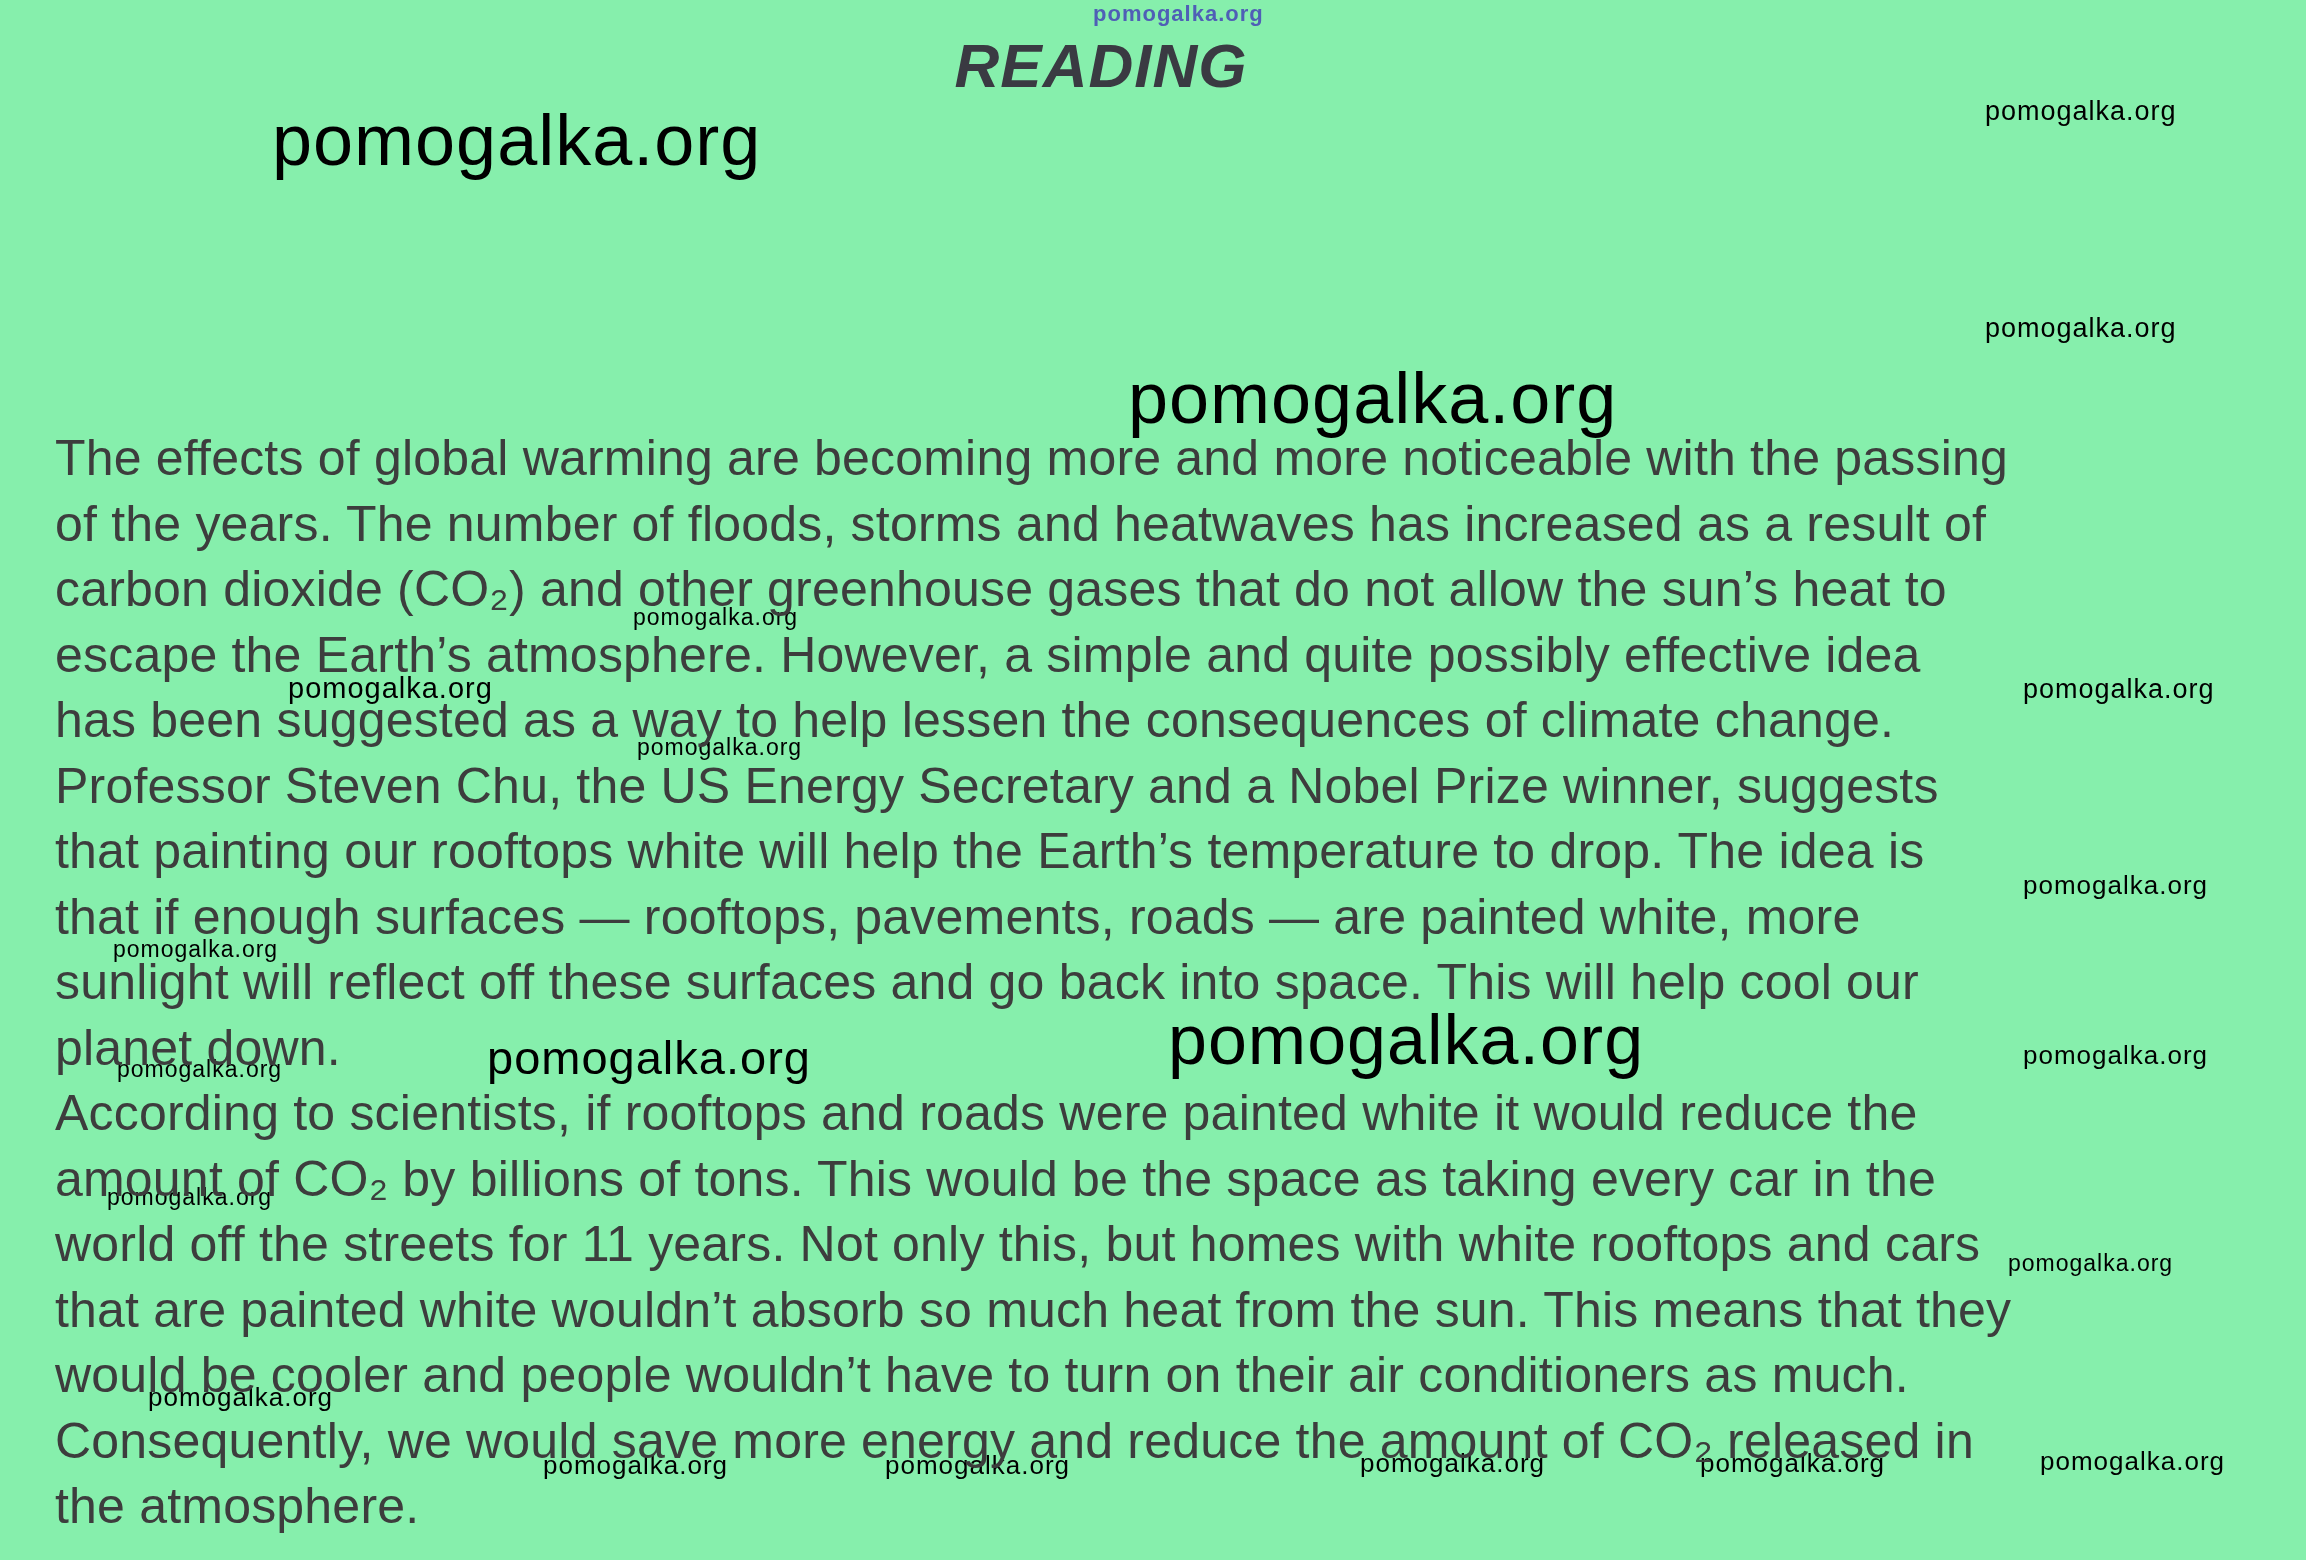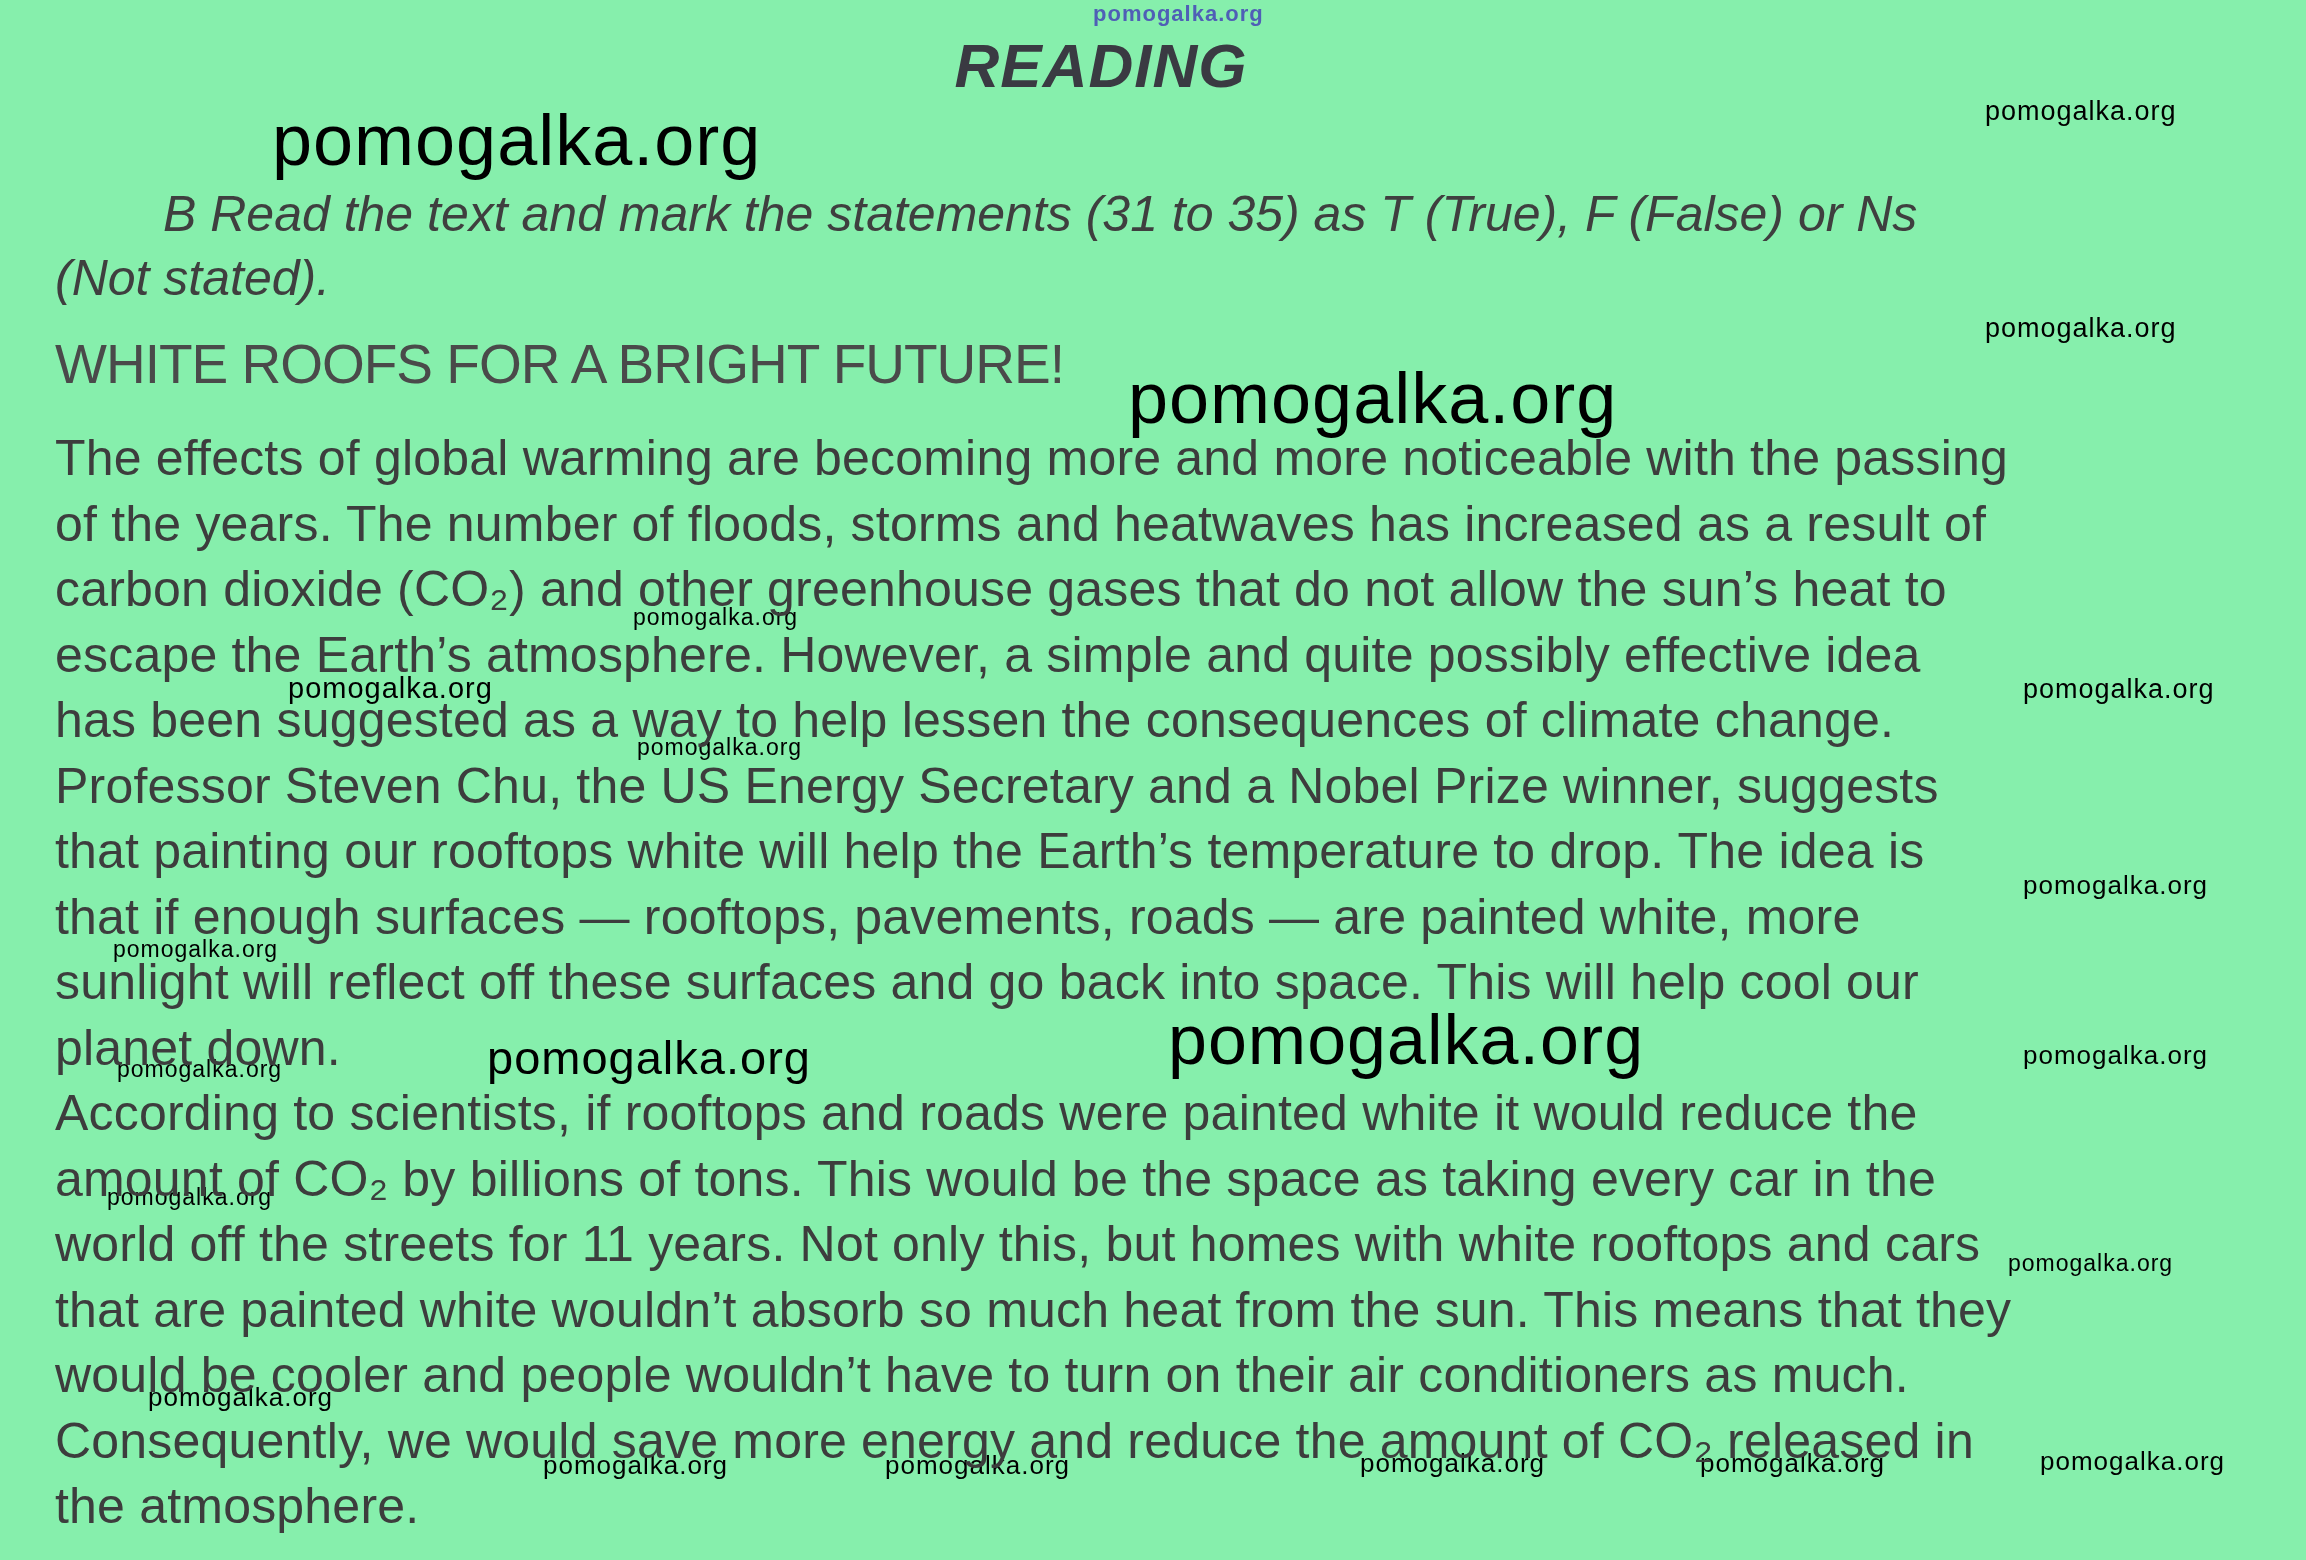--- a/index.html
+++ b/index.html
@@ -93,26 +93,21 @@
   <span class="wm" style="left:2008px;top:1252px;font-size:23px;">pomogalka.org</span>
   <span class="wm" style="left:148px;top:1384px;font-size:26px;">pomogalka.org</span>
   <span class="wm" style="left:543px;top:1452px;font-size:26px;">pomogalka.org</span>
   <span class="wm" style="left:885px;top:1452px;font-size:26px;">pomogalka.org</span>
   <span class="wm" style="left:1360px;top:1450px;font-size:26px;">pomogalka.org</span>
   <span class="wm" style="left:1700px;top:1450px;font-size:26px;">pomogalka.org</span>
   <span class="wm" style="left:2040px;top:1448px;font-size:26px;">pomogalka.org</span>
 
   <h1 class="title">READING</h1>
 
-  <div class="instruction">
-    <div class="indent">B Read the text and mark the statements (31 to 35) as T (True), F (False) or Ns</div>
-    <div>(Not stated).</div>
-  </div>
 
-  <h2 class="heading">WHITE ROOFS FOR A BRIGHT FUTURE!</h2>
 
   <div class="bodytext">
     <div class="bl">The effects of global warming are becoming more and more noticeable with the passing</div>
     <div class="bl">of the years. The number of floods, storms and heatwaves has increased as a result of</div>
     <div class="bl">carbon dioxide (CO₂) and other greenhouse gases that do not allow the sun’s heat to</div>
     <div class="bl">escape the Earth’s atmosphere. However, a simple and quite possibly effective idea</div>
     <div class="bl">has been suggested as a way to help lessen the consequences of climate change.</div>
     <div class="bl">Professor Steven Chu, the US Energy Secretary and a Nobel Prize winner, suggests</div>
     <div class="bl">that painting our rooftops white will help the Earth’s temperature to drop. The idea is</div>
     <div class="bl">that if enough surfaces — rooftops, pavements, roads — are painted white, more</div>

